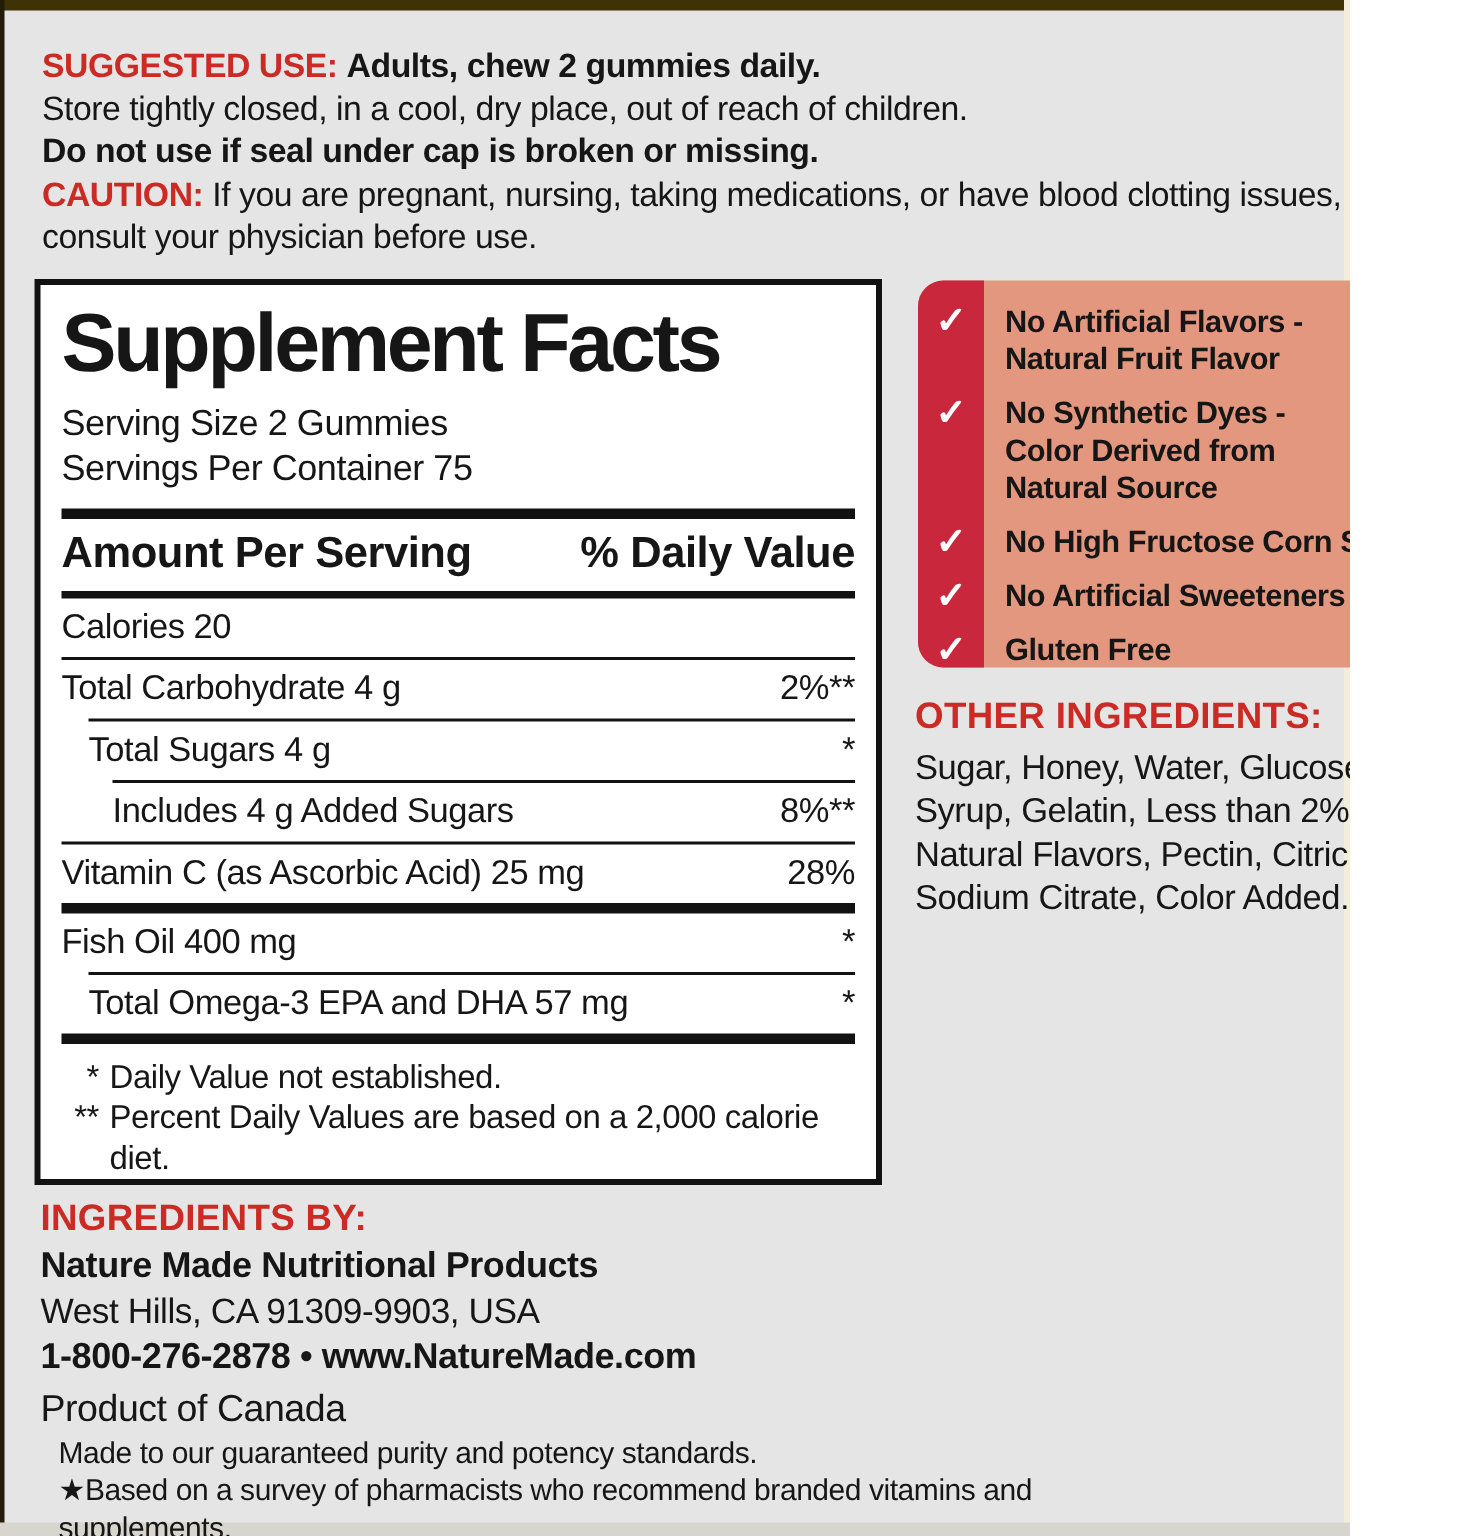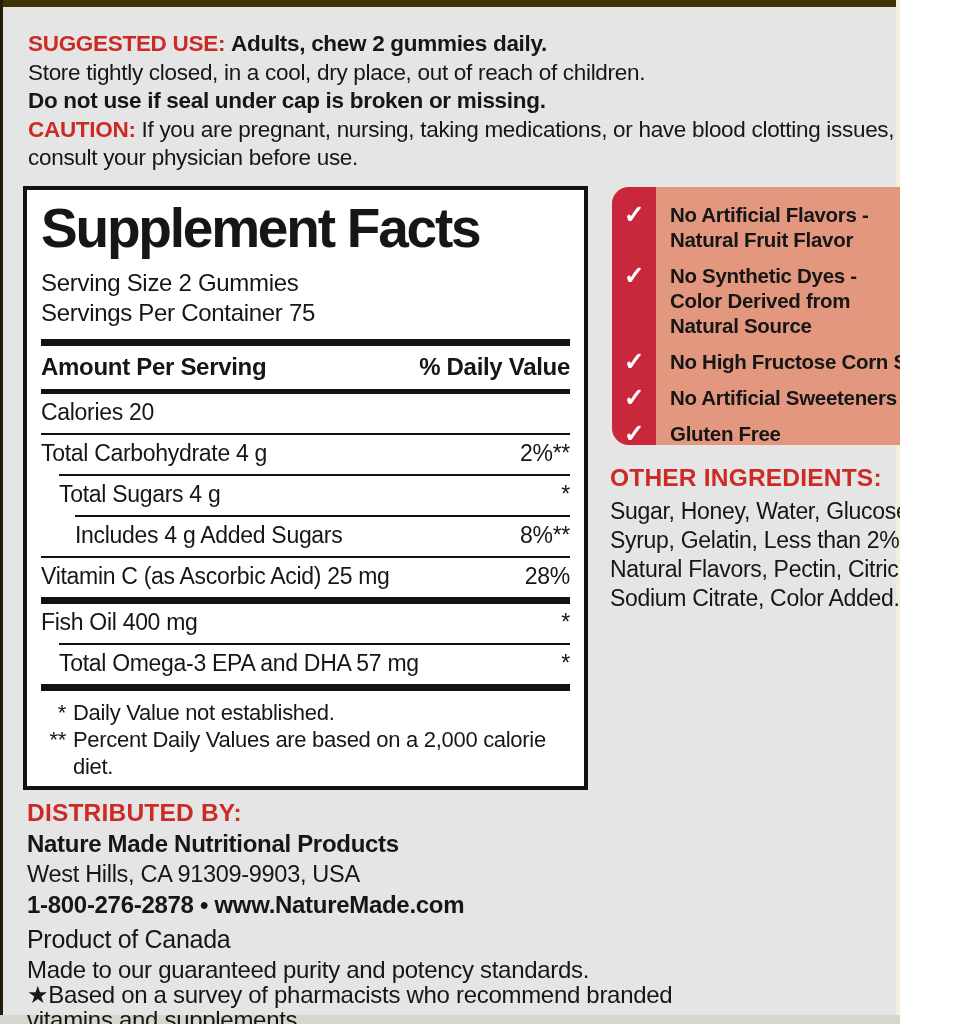--- a/index.html
+++ b/index.html
@@ -20,21 +20,21 @@
   .b { font-weight:bold; }
 
   
   .facts-box { position:absolute; left:23px; top:186px; width:565px; height:604px;
                background:#FFFFFF; border:4px solid #121212; padding:6px 14px 22px 14px; }
   .facts-title { font-size:55px; font-weight:bold; letter-spacing:-2.2px; line-height:1.1; margin-top:2px; }
   .serving-info { font-size:24px; line-height:30px; margin-top:9px; }
   .bar { background:#121212; height:7px; width:100%; }
   .bar-top { margin-top:11px; }
   .bar-mid { height:5px; }
-  .facts-header { display:flex; justify-content:space-between; font-weight:bold; font-size:24px; padding:7px 0 8px 0; }
+  .facts-header { display:flex; justify-content:space-between; font-weight:bold; font-size:29px; padding:7px 0 8px 0; }
   .facts-row { display:flex; justify-content:space-between; font-size:23px; padding:5px 0 7px 0; }
   .facts-row.thin { border-top:2px solid #121212; }
   .facts-row.thick { border-top:7px solid #121212; }
   .facts-row.indent1 { margin-left:18px; }
   .facts-row.indent2 { margin-left:34px; }
   .row-dv { text-align:right; white-space:nowrap; padding-left:8px; }
   .footnotes { border-top:7px solid #121212; padding-top:8px; font-size:22px; line-height:27px; }
   .footnote { display:flex; }
   .fn-marker { width:32px; flex:none; text-align:right; padding-right:7px; }
 
@@ -54,21 +54,21 @@
   .oi-label { color:#CB2B24; font-weight:bold; font-size:24.5px; letter-spacing:0.2px; }
   .oi-lines { font-size:23px; line-height:29px; margin-top:5px; white-space:pre-line; }
 
   
   .distributor { position:absolute; left:27px; top:797px; width:700px; }
   .dist-label { color:#CB2B24; font-weight:bold; font-size:24.5px; line-height:31px; letter-spacing:0.2px; }
   .dist-company { font-weight:bold; font-size:24px; line-height:31px; }
   .dist-address { font-size:23.5px; line-height:30px; }
   .dist-phone { font-weight:bold; font-size:24px; line-height:32px; }
   .dist-origin { font-size:25px; line-height:31px; margin-top:3px; }
-  .dist-small { font-size:24px; line-height:25px; }
+  .dist-small { font-size:20px; line-height:25px;margin-left:12px; }
   .dist-small.first { margin-top:2px; }
 </style>
 </head>
 <body>
 
 <div class="label-root">
   <div class="edge edge-top"></div>
   <div class="edge edge-left"></div>
   <div class="edge edge-right"></div>
   <div class="edge edge-bottom"></div>
@@ -165,21 +165,21 @@
 
   <div class="other-ingredients">
     <div class="oi-label">OTHER INGREDIENTS:</div>
     <div class="oi-lines">Sugar, Honey, Water, Glucose
 Syrup, Gelatin, Less than 2% of
 Natural Flavors, Pectin, Citric Acid,
 Sodium Citrate, Color Added.</div>
   </div>
 
   <div class="distributor">
-    <div class="dist-label">DISTRIBUTED BY:</div>
+    <div class="dist-label">INGREDIENTS BY:</div>
     <div class="dist-company">Nature Made Nutritional Products</div>
     <div class="dist-address">West Hills, CA 91309-9903, USA</div>
     <div class="dist-phone">1-800-276-2878 • www.NatureMade.com</div>
     <div class="dist-origin">Product of Canada</div>
     <div class="dist-small first">Made to our guaranteed purity and potency standards.</div>
     <div class="dist-small">★Based on a survey of pharmacists who recommend branded vitamins and supplements.</div>
   </div>
 </div>
 
 </body></html>

